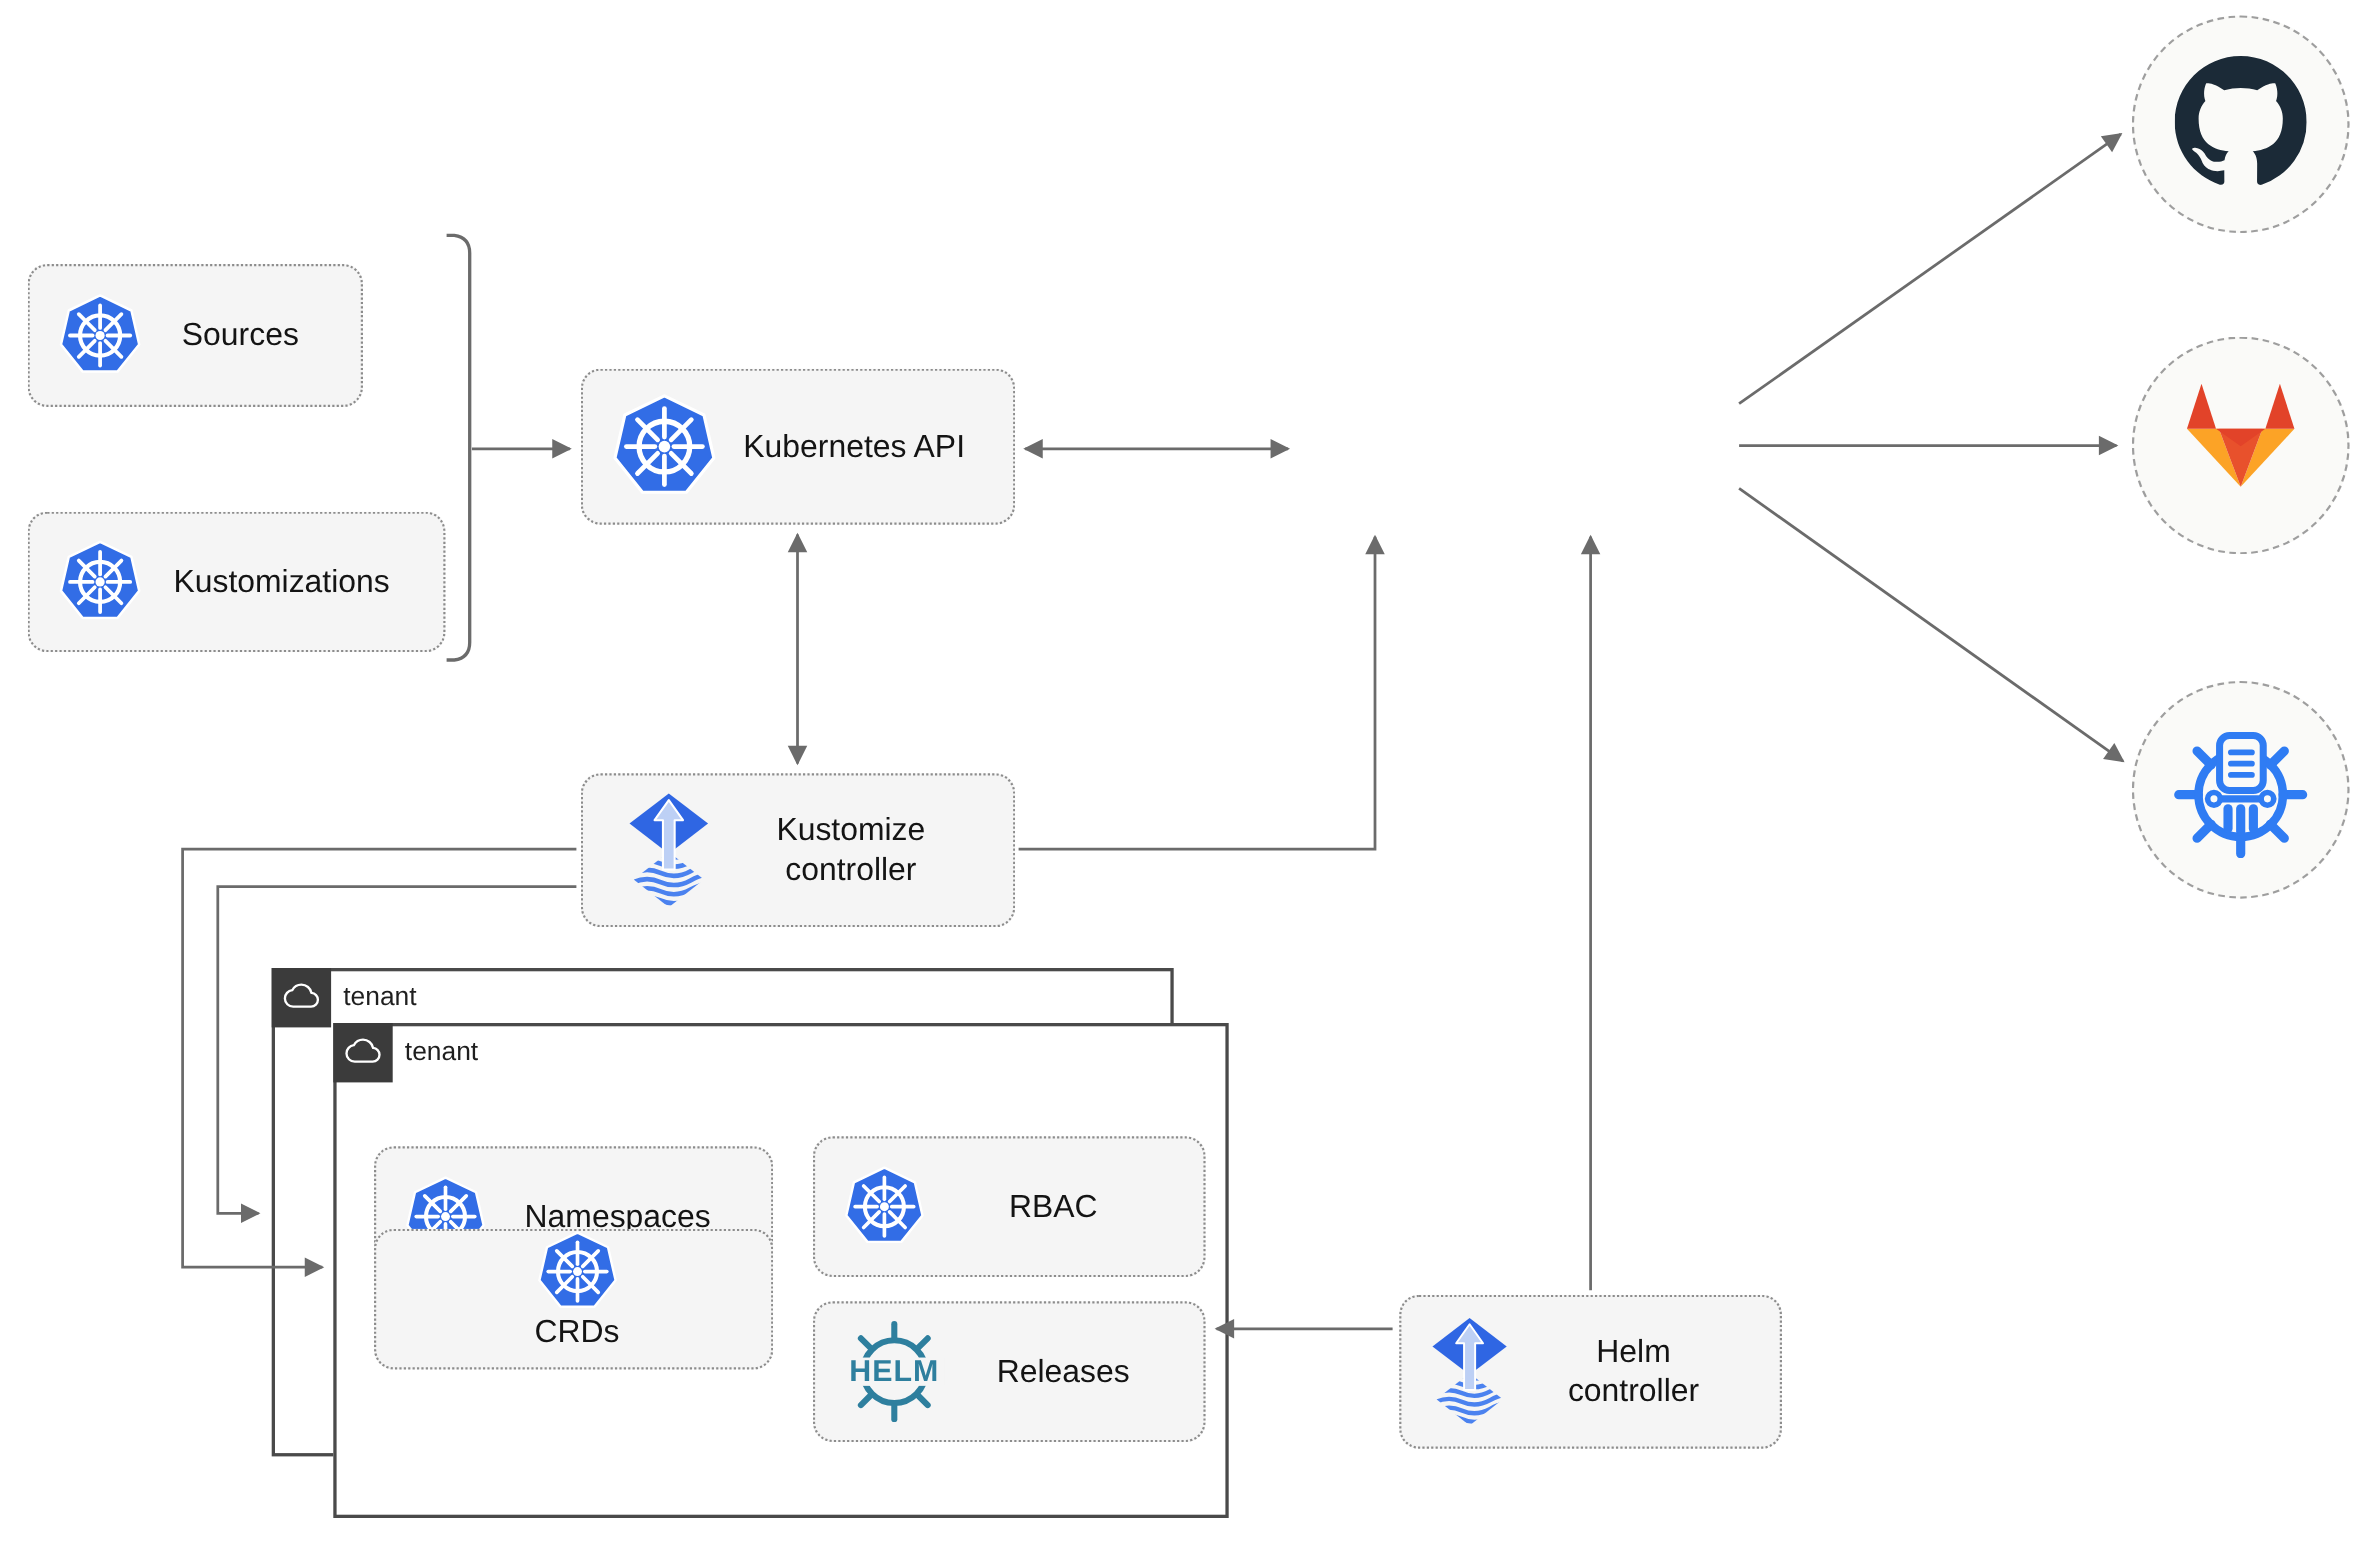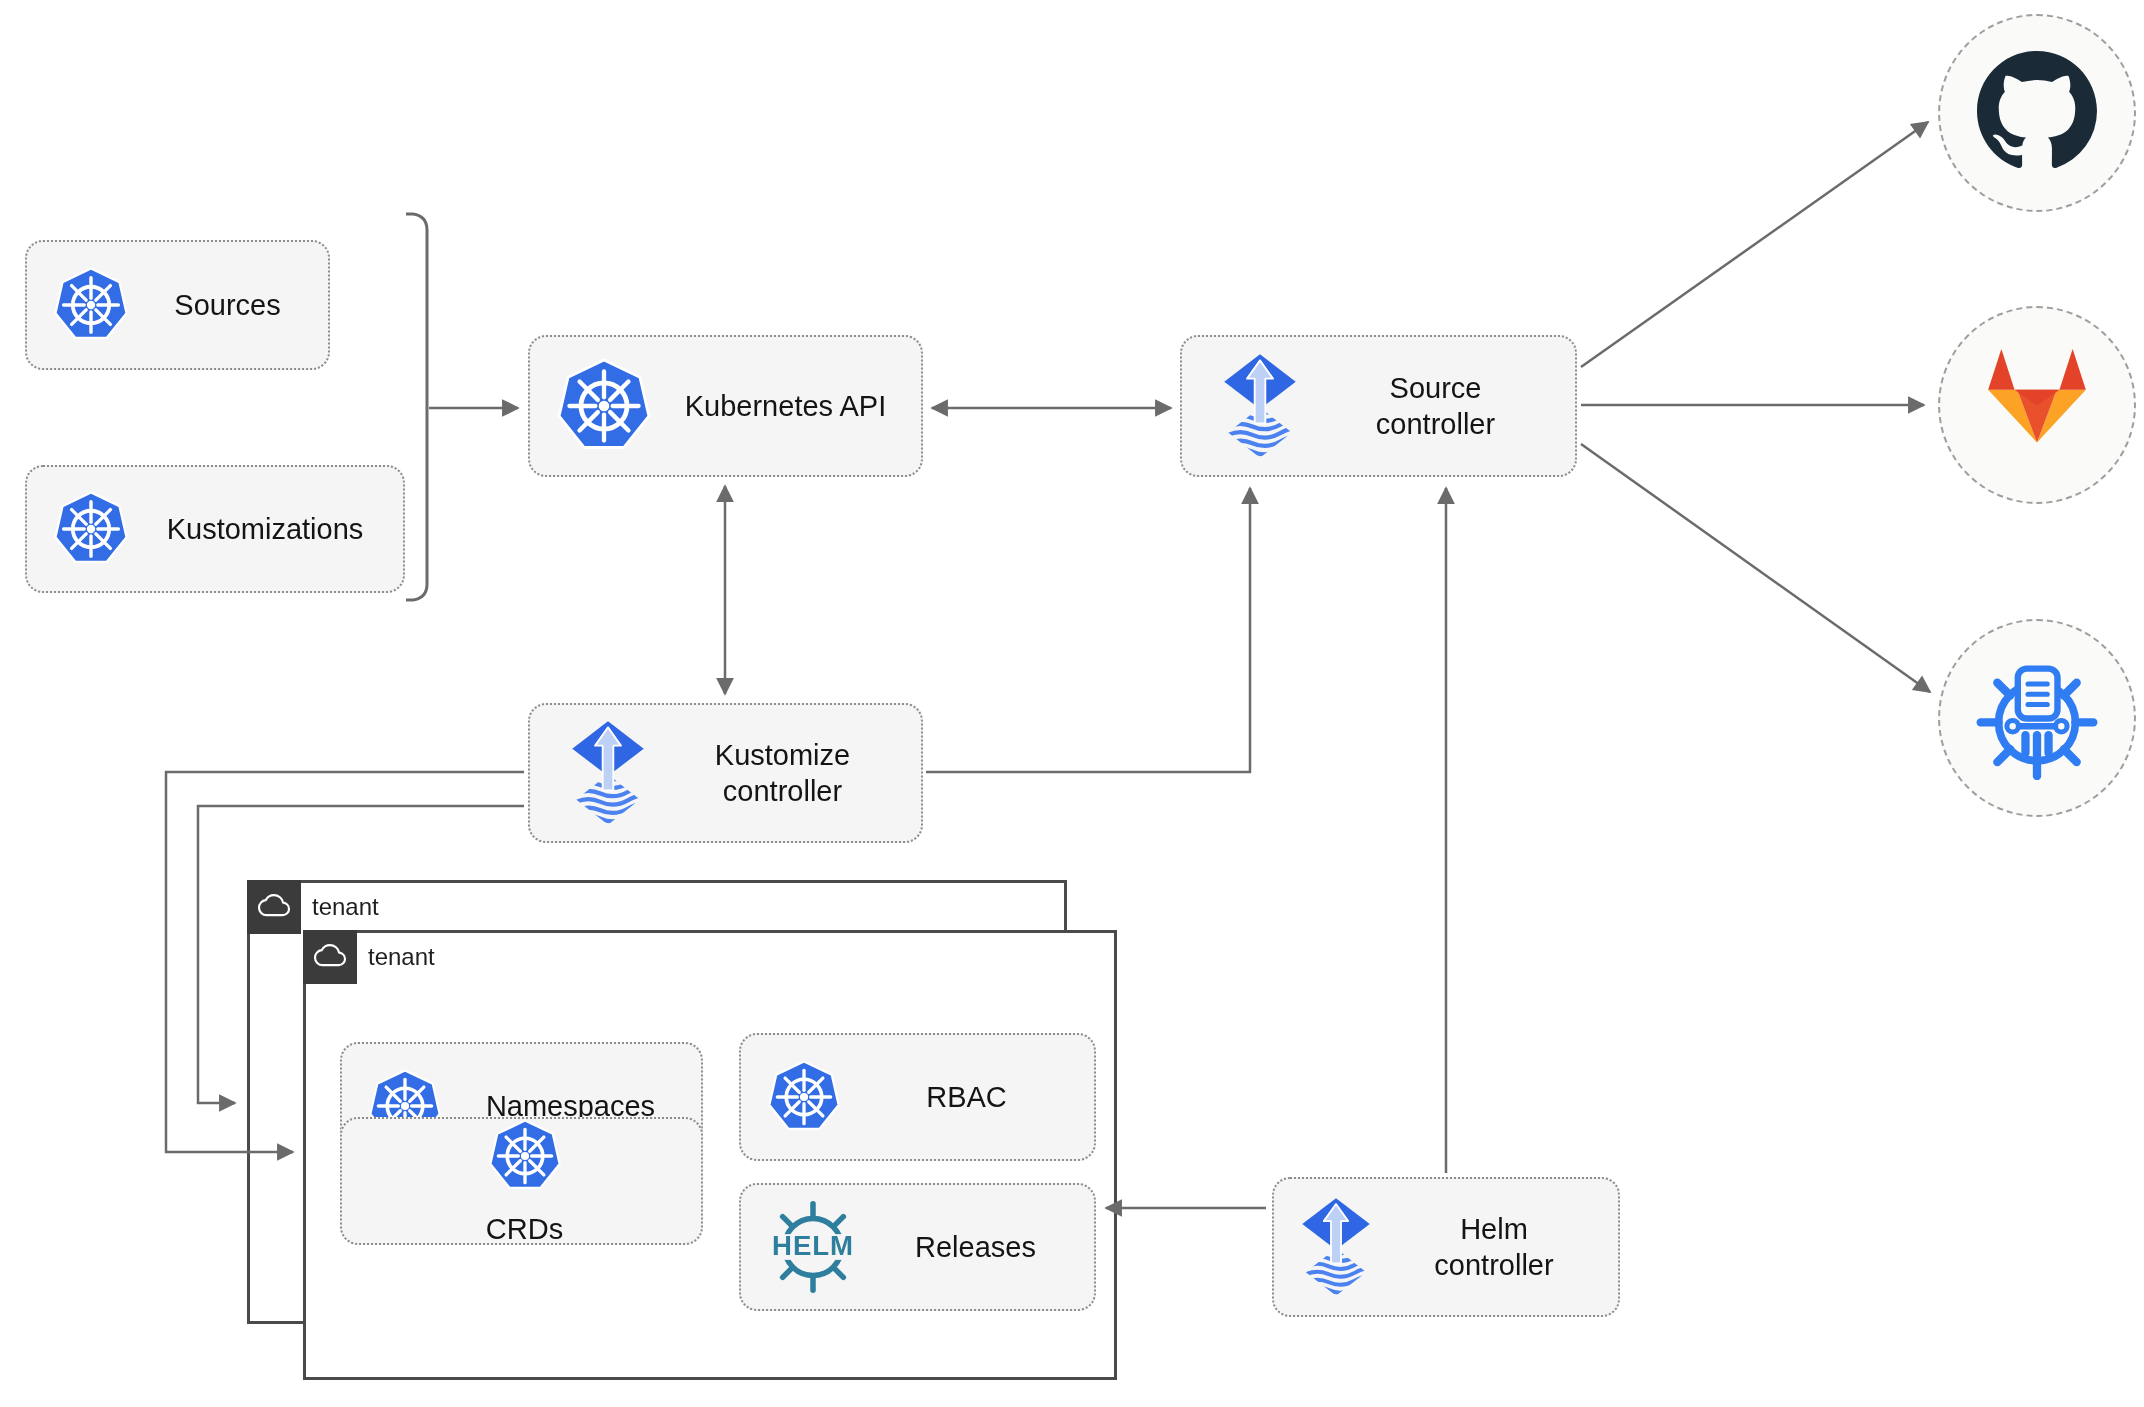--- a/index.html
+++ b/index.html
@@ -1,21 +1,21 @@
 <!DOCTYPE html>
 <html><head>
 <meta charset="utf-8">
 <style>
   html,body{margin:0;padding:0;background:#ffffff;}
   #canvas{position:relative;width:2144px;height:1407px;background:#ffffff;
           font-family:"Liberation Sans", sans-serif;overflow:hidden;}
 
   
   .node{position:absolute;background:#f5f5f5;border:2px dotted #8c8c8c;border-radius:18px;
-        display:flex;align-items:center;box-sizing:border-box;padding:0 20px 0 26px;gap:18px;}
+        display:flex;align-items:center;box-sizing:border-box;padding:0 20px 0 26px;}
   .node .icon{flex:0 0 auto;display:flex;align-items:center;justify-content:center;}
   .node .label{flex:1;text-align:center;font-size:29px;color:#141414;line-height:1.25;}
   .node .label.two-line{max-width:180px;margin:0 auto;}
   .node .label.nowrap{white-space:nowrap;}
 
   
   .tenant{position:absolute;background:#ffffff;border:3px solid #4a4a4a;box-sizing:border-box;}
   .tenant-tab{position:absolute;top:-3px;left:-3px;width:54px;height:54px;background:#3b3b3b;
               display:flex;align-items:center;justify-content:center;}
   .tenant-label{position:absolute;top:-3px;left:62px;height:54px;display:flex;align-items:center;
@@ -148,28 +148,20 @@
 
   <div class="node" style="left:528px;top:335px;width:395px;height:142px;align-items:center;">
     <span class="icon">
         <svg width="96" height="96">
           <use href="#sym-k8s"></use>
         </svg>
       </span>
     <span class="label nowrap">Kubernetes API</span>
   </div>
 
-  <div class="node" style="left:1180px;top:335px;width:397px;height:142px;">
-    <span class="icon" style="margin-left:14px;">
-        <svg width="76" height="108">
-          <use href="#sym-flux"></use>
-        </svg>
-      </span>
-    <span class="label two-line">Source controller</span>
-  </div>
 
   <div class="node" style="left:528px;top:703px;width:395px;height:140px;">
     <span class="icon" style="margin-left:14px;">
         <svg width="76" height="108">
           <use href="#sym-flux"></use>
         </svg>
       </span>
     <span class="label two-line">Kustomize controller</span>
   </div>
 

